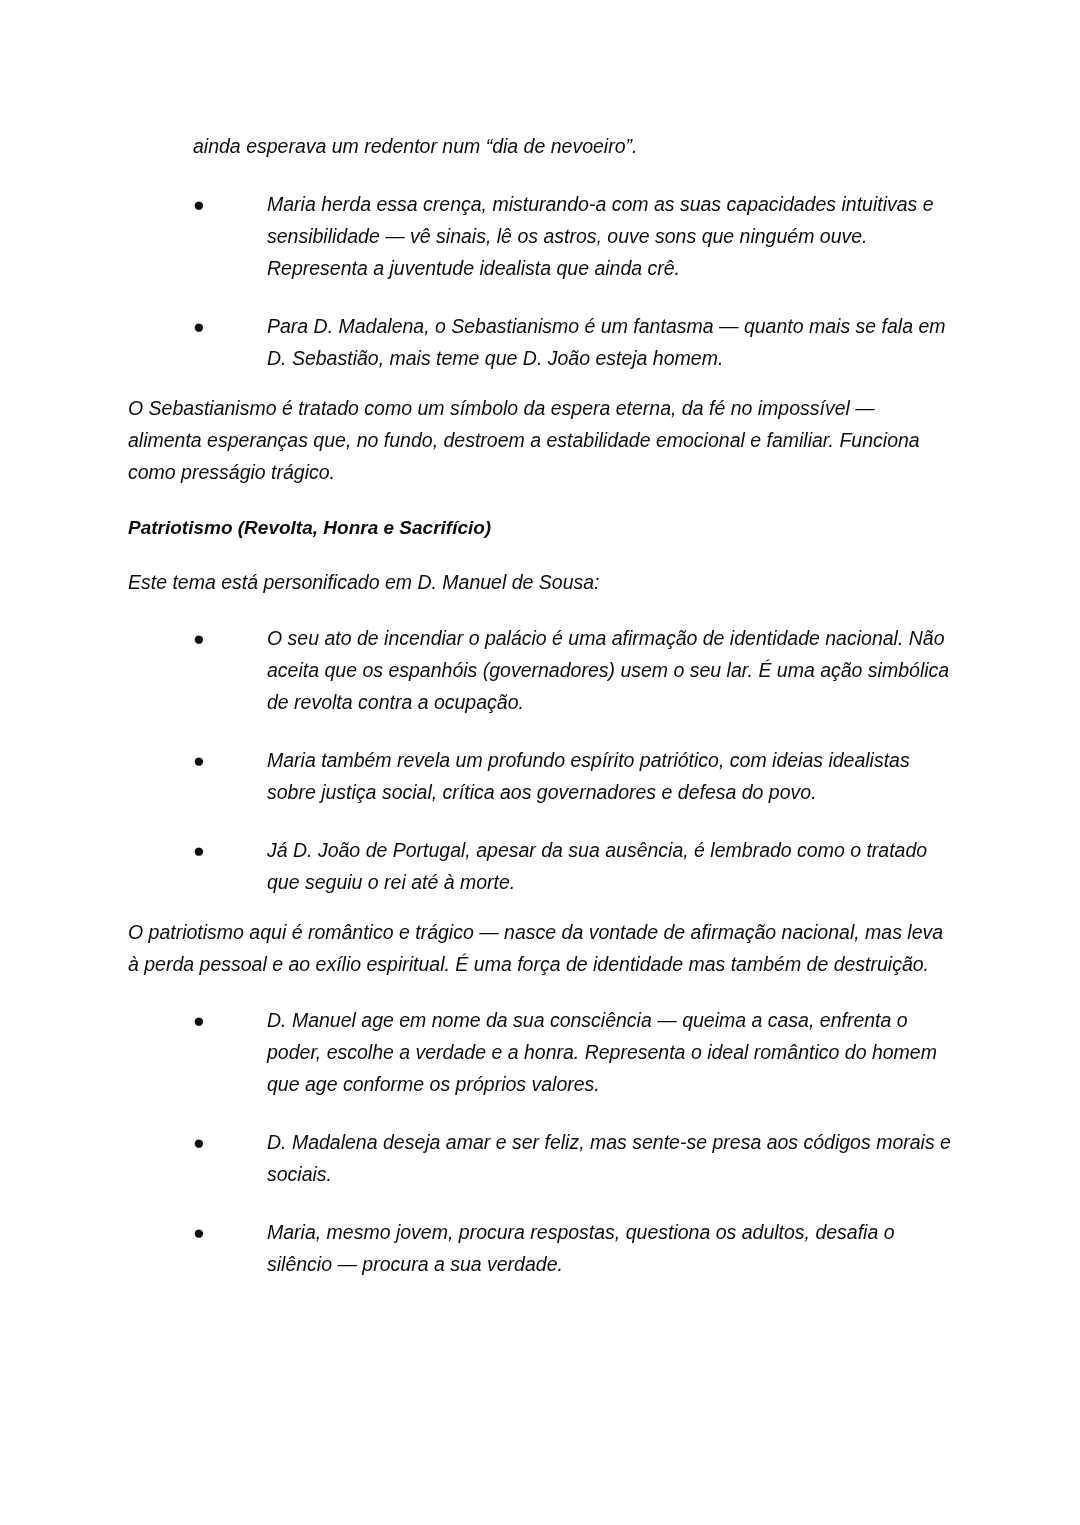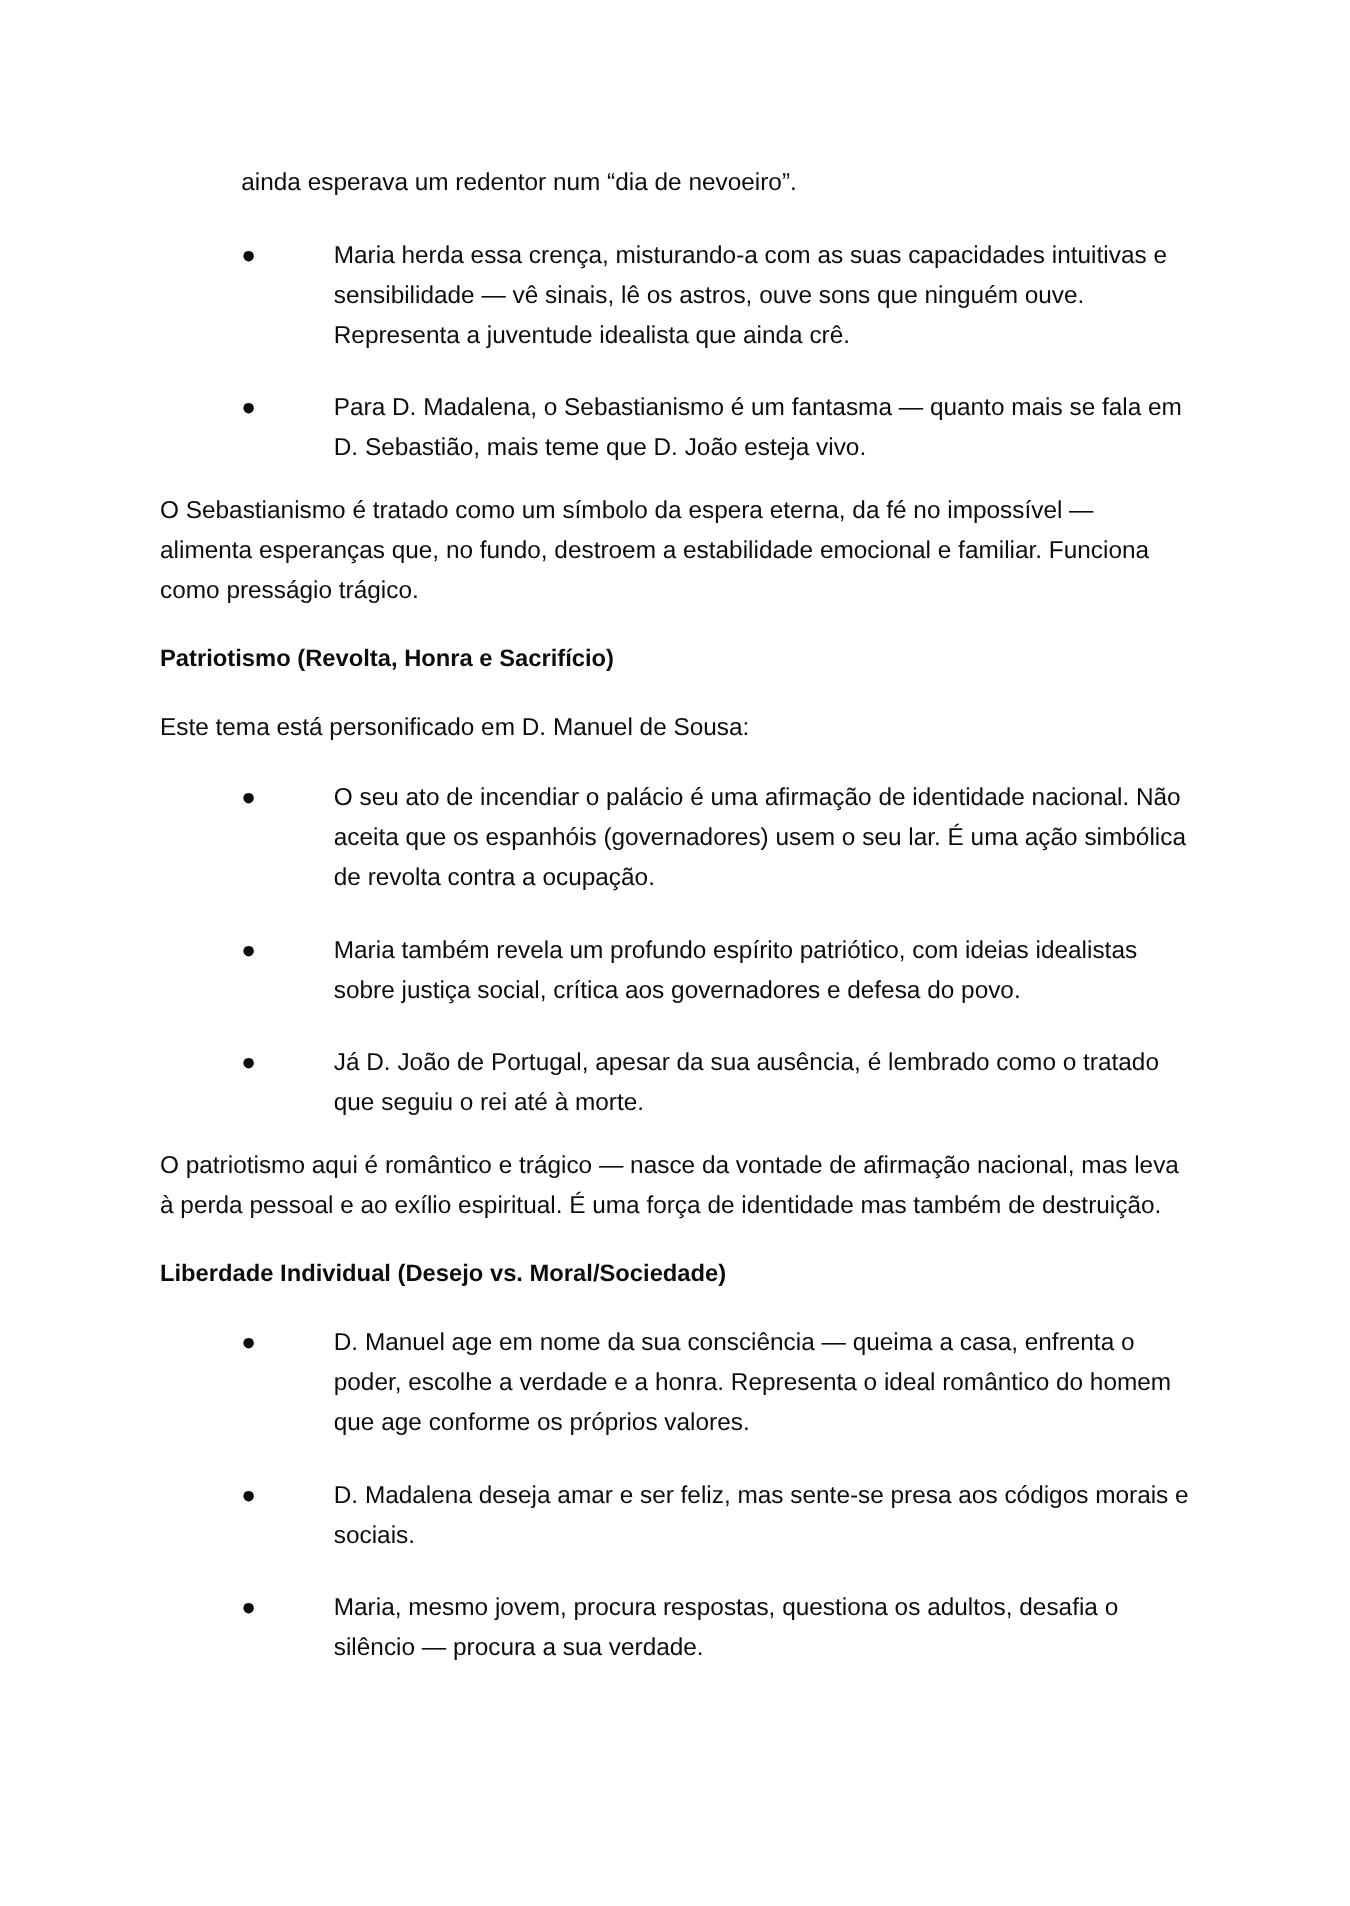--- a/index.html
+++ b/index.html
@@ -20,20 +20,21 @@
     position: relative;
     width: 1080px;
     height: 1525px;
     background: #ffffff;
     box-sizing: border-box;
     padding: 130px 128px 0 128px;
   }
 
   .doc-body {
     width: 824px;
+    font-style: italic;
   }
 
   
   .para {
     font-size: 19.5px;
     line-height: 32px;
     letter-spacing: 0.0px;
     margin: 0;
     text-align: left;
   }
@@ -105,21 +106,21 @@
 
     <p class="para orphan-line">ainda esperava um redentor num “dia de nevoeiro”.</p>
 
     <ul class="bullets list-gap-after">
       <li>
         <span class="bullet-dot">●</span>
         <span class="li-text">Maria herda essa crença, misturando-a com as suas capacidades intuitivas e sensibilidade — vê sinais, lê os astros, ouve sons que ninguém ouve. Representa a juventude idealista que ainda crê.</span>
       </li>
       <li>
         <span class="bullet-dot">●</span>
-        <span class="li-text">Para D. Madalena, o Sebastianismo é um fantasma — quanto mais se fala em D. Sebastião, mais teme que D. João esteja vivo.</span>
+        <span class="li-text">Para D. Madalena, o Sebastianismo é um fantasma — quanto mais se fala em D. Sebastião, mais teme que D. João esteja homem.</span>
       </li>
     </ul>
 
     <p class="para block-para">O Sebastianismo é tratado como um símbolo da espera eterna, da fé no impossível — alimenta esperanças que, no fundo, destroem a estabilidade emocional e familiar. Funciona como presságio trágico.</p>
 
     <h2 class="heading">Patriotismo (Revolta, Honra e Sacrifício)</h2>
 
     <p class="para block-para lead-in">Este tema está personificado em D. Manuel de Sousa:</p>
 
     <ul class="bullets list-gap-after">
@@ -132,21 +133,20 @@
         <span class="li-text">Maria também revela um profundo espírito patriótico, com ideias idealistas sobre justiça social, crítica aos governadores e defesa do povo.</span>
       </li>
       <li>
         <span class="bullet-dot">●</span>
         <span class="li-text">Já D. João de Portugal, apesar da sua ausência, é lembrado como o tratado que seguiu o rei até à morte.</span>
       </li>
     </ul>
 
     <p class="para block-para">O patriotismo aqui é romântico e trágico — nasce da vontade de afirmação nacional, mas leva à perda pessoal e ao exílio espiritual. É uma força de identidade mas também de destruição.</p>
 
-    <h2 class="heading">Liberdade Individual (Desejo vs. Moral/Sociedade)</h2>
 
     <ul class="bullets">
       <li>
         <span class="bullet-dot">●</span>
         <span class="li-text">D. Manuel age em nome da sua consciência — queima a casa, enfrenta o poder, escolhe a verdade e a honra. Representa o ideal romântico do homem que age conforme os próprios valores.</span>
       </li>
       <li>
         <span class="bullet-dot">●</span>
         <span class="li-text">D. Madalena deseja amar e ser feliz, mas sente-se presa aos códigos morais e sociais.</span>
       </li>

